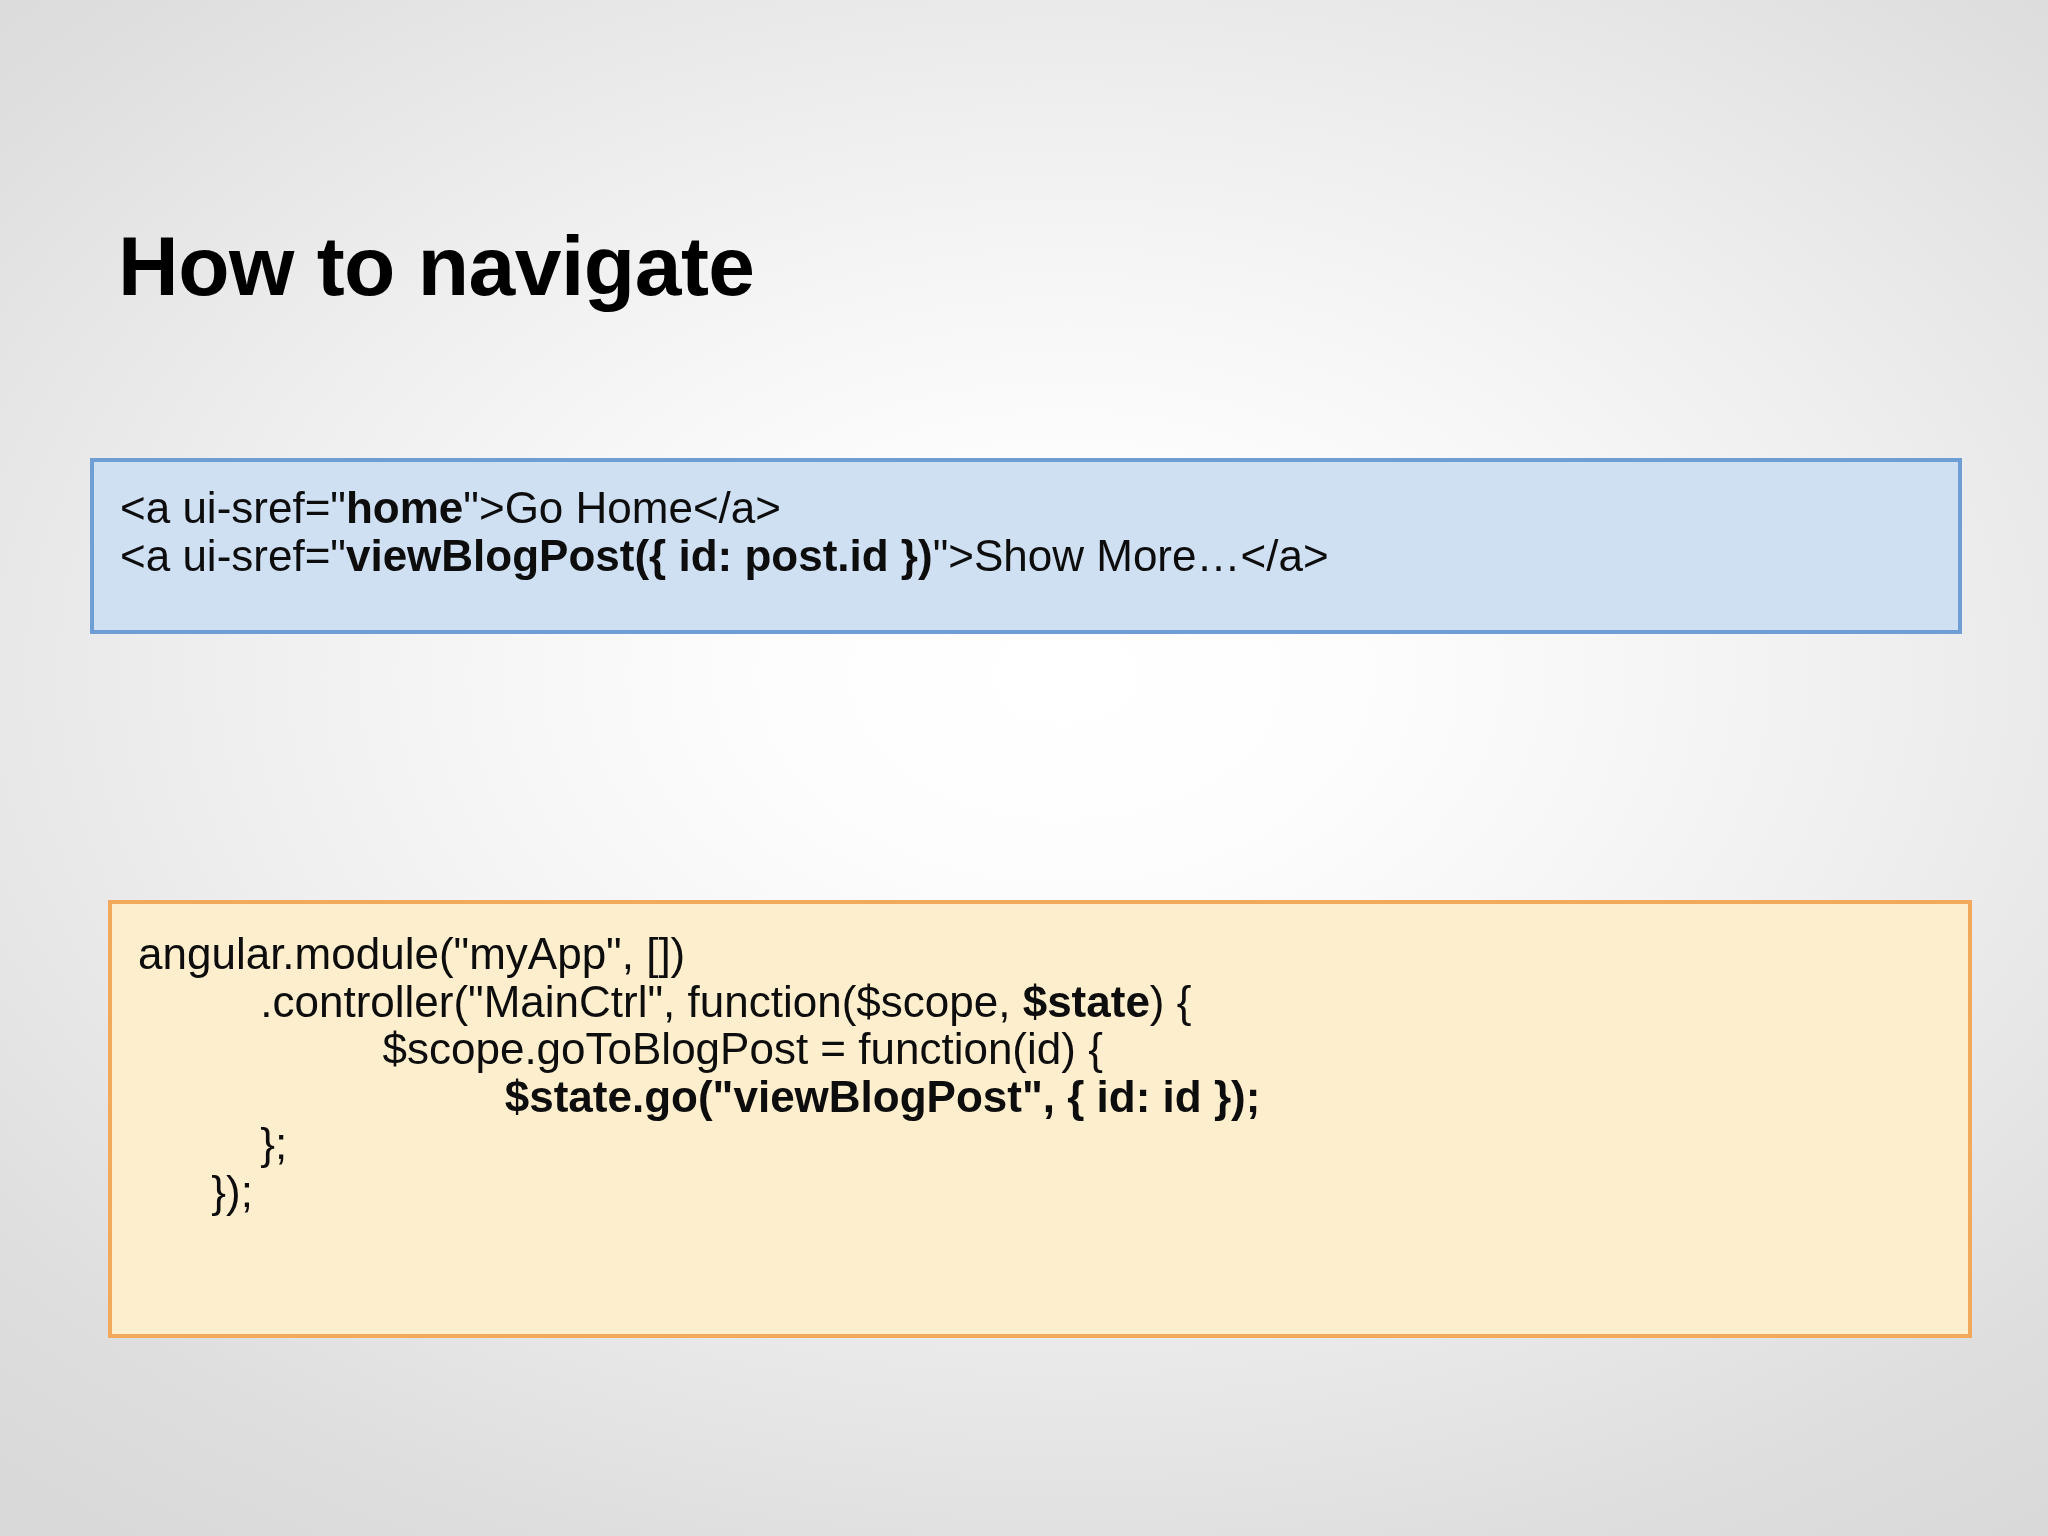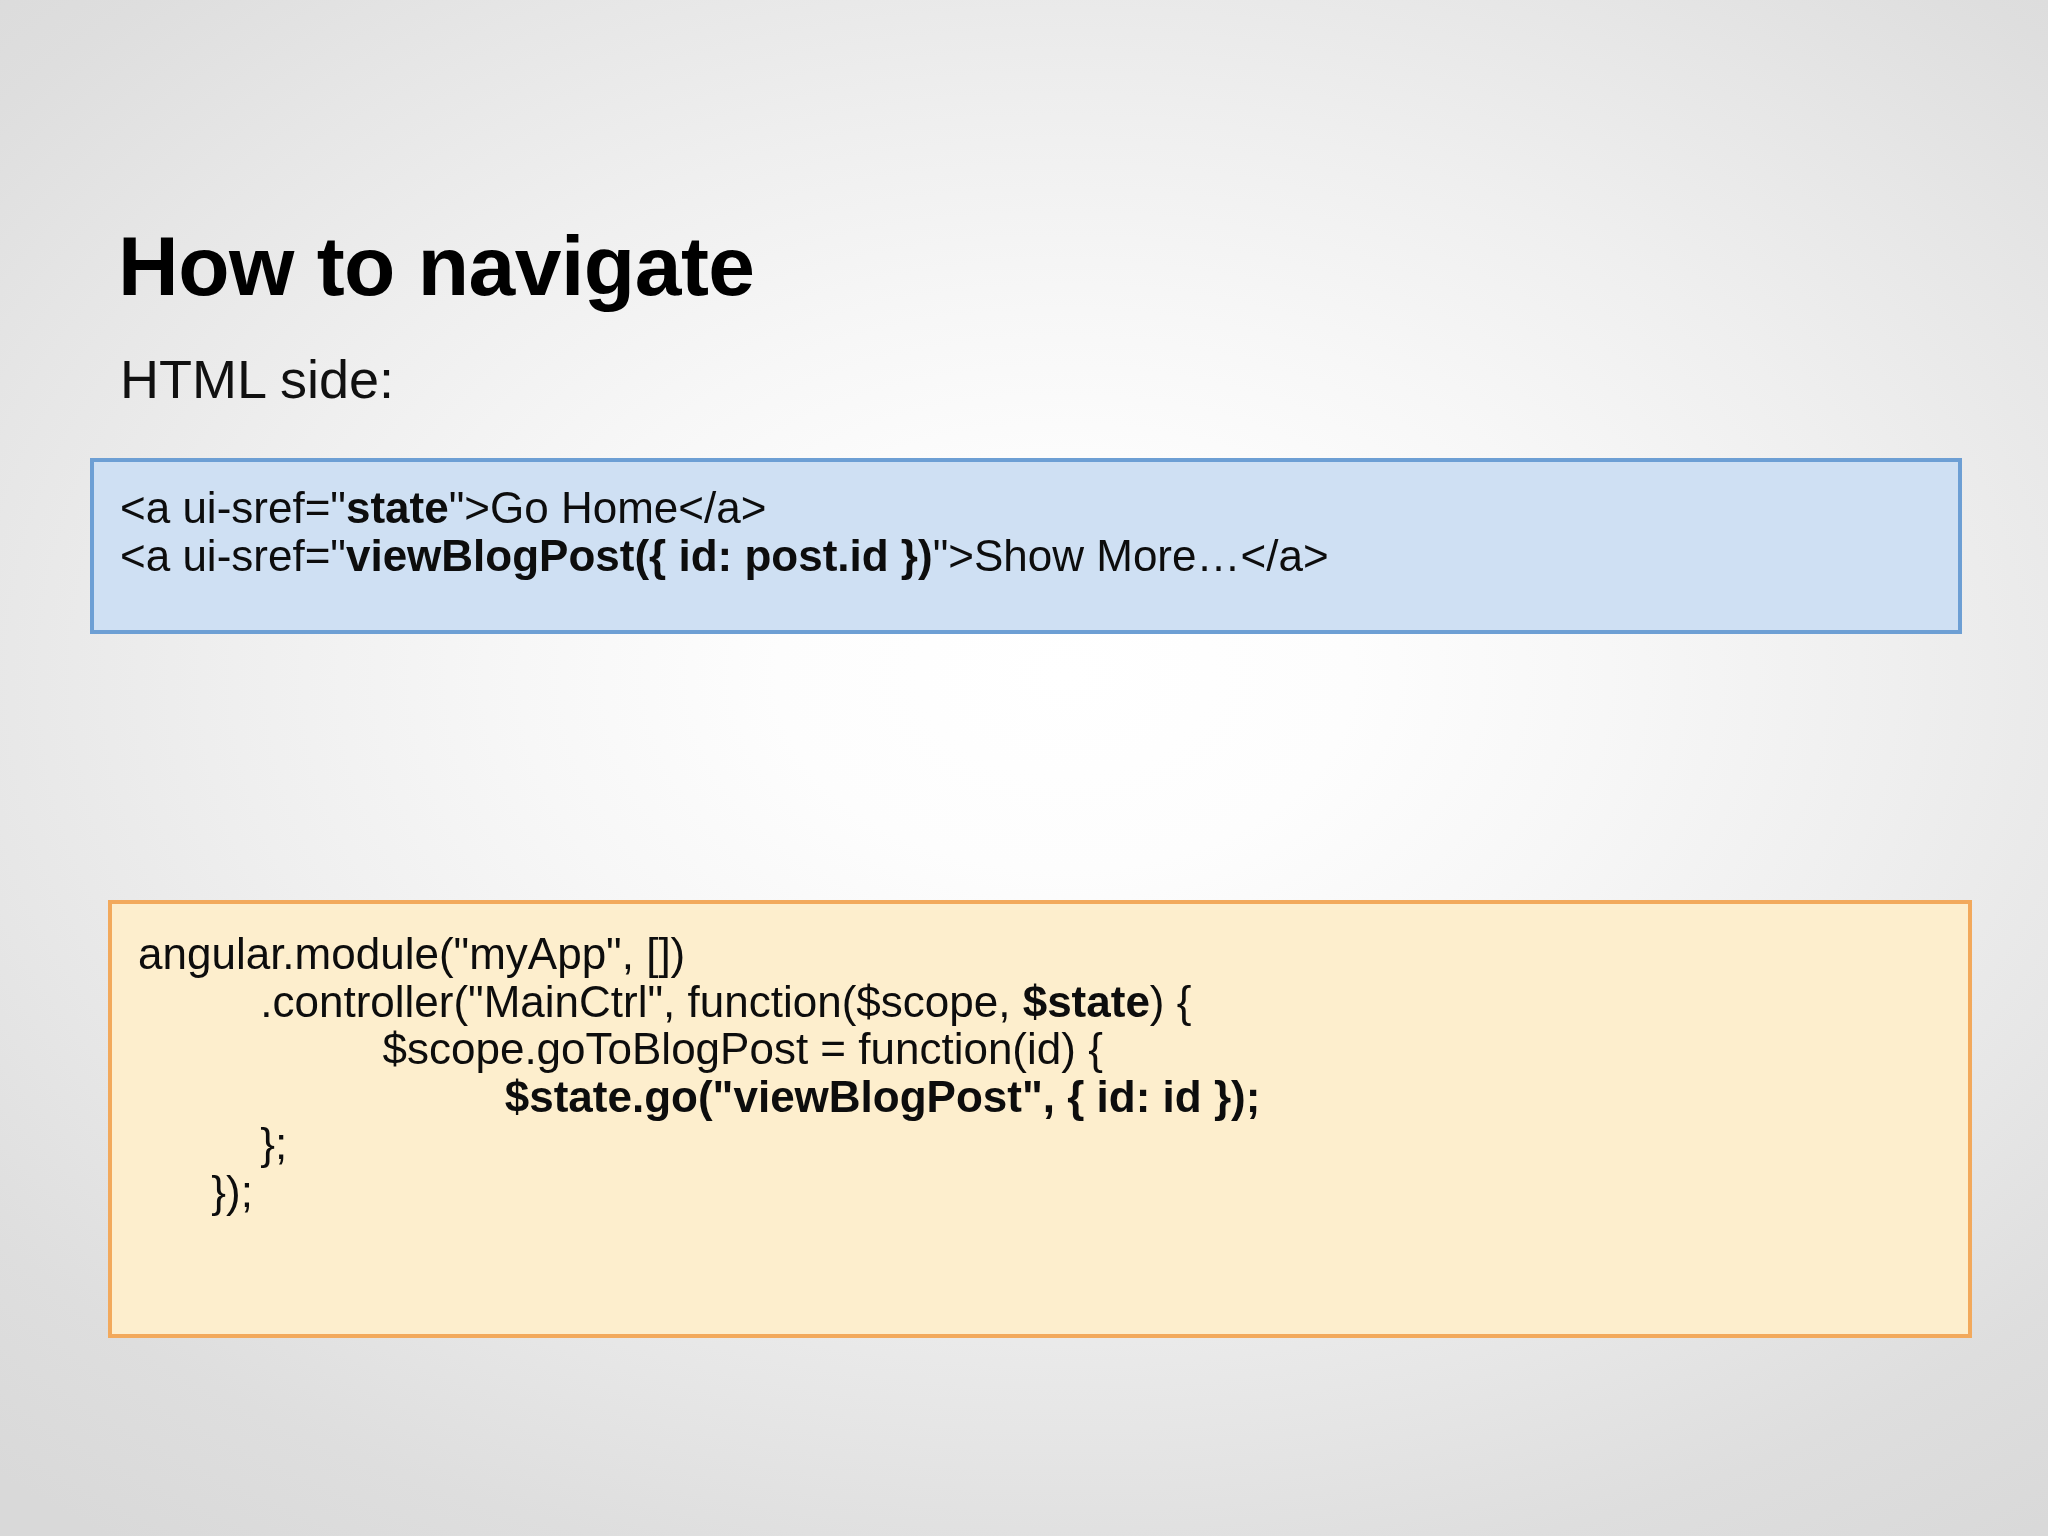--- a/index.html
+++ b/index.html
@@ -90,20 +90,19 @@
 
   b { font-weight: bold; }
 </style>
 </head>
 <body>
 
 <div class="slide">
 
   <h1 class="slide-title">How to navigate</h1>
 
-  <div class="section-label label-html">HTML side:</div>
 
-  <div class="code-box box-html" id="html-box" style="background: rgb(207, 224, 243); border-color: rgb(109, 159, 212);"><span class="code-line"><span>&lt;a ui-sref="</span><b>state</b><span>"&gt;Go Home&lt;/a&gt;</span></span><span class="code-line"><span>&lt;a ui-sref="</span><b>viewBlogPost({ id: post.id })</b><span>"&gt;Show More…&lt;/a&gt;</span></span></div>
+  <div class="code-box box-html" id="html-box" style="background: rgb(207, 224, 243); border-color: rgb(109, 159, 212);"><span class="code-line"><span>&lt;a ui-sref="</span><b>home</b><span>"&gt;Go Home&lt;/a&gt;</span></span><span class="code-line"><span>&lt;a ui-sref="</span><b>viewBlogPost({ id: post.id })</b><span>"&gt;Show More…&lt;/a&gt;</span></span></div>
 
 
   <div class="code-box box-code" id="code-box" style="background: rgb(253, 238, 205); border-color: rgb(242, 169, 92);"><span class="code-line"><span>angular.module("myApp", [])</span></span><span class="code-line"><span>          .controller("MainCtrl", function($scope, </span><b>$state</b><span>) {</span></span><span class="code-line"><span>                    $scope.goToBlogPost = function(id) {</span></span><span class="code-line"><span>                              </span><b>$state.go("viewBlogPost", { id: id });</b></span><span class="code-line"><span>          };</span></span><span class="code-line"><span>      });</span></span></div>
 
 </div>
 
 </body></html>

